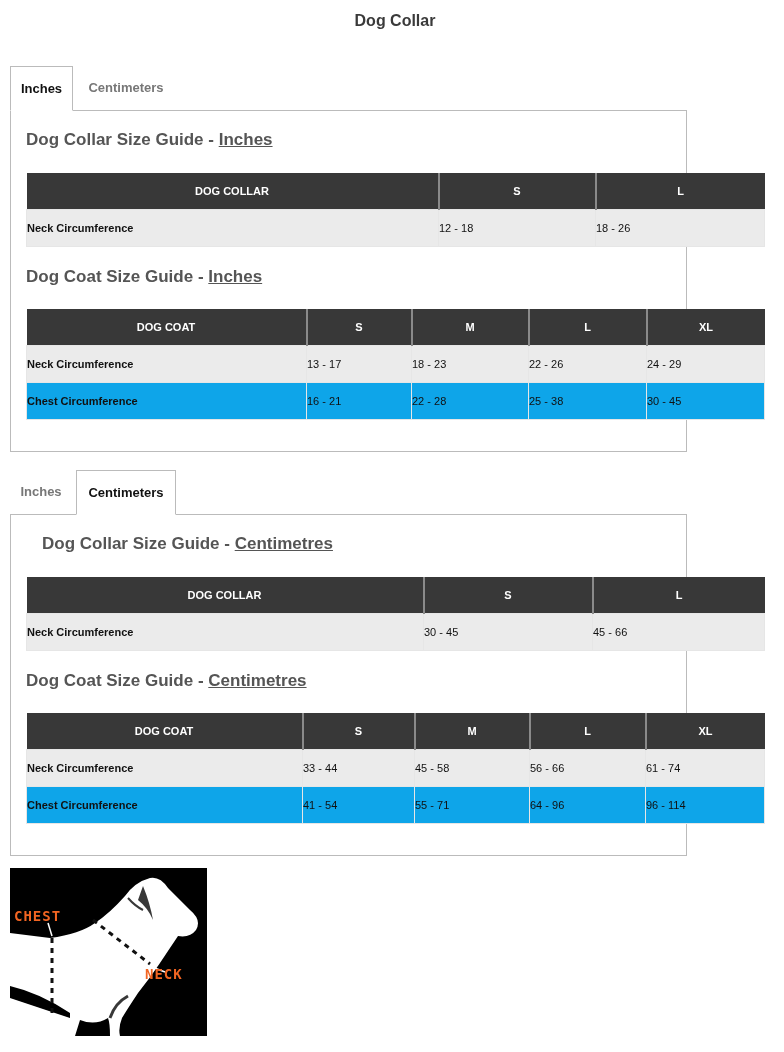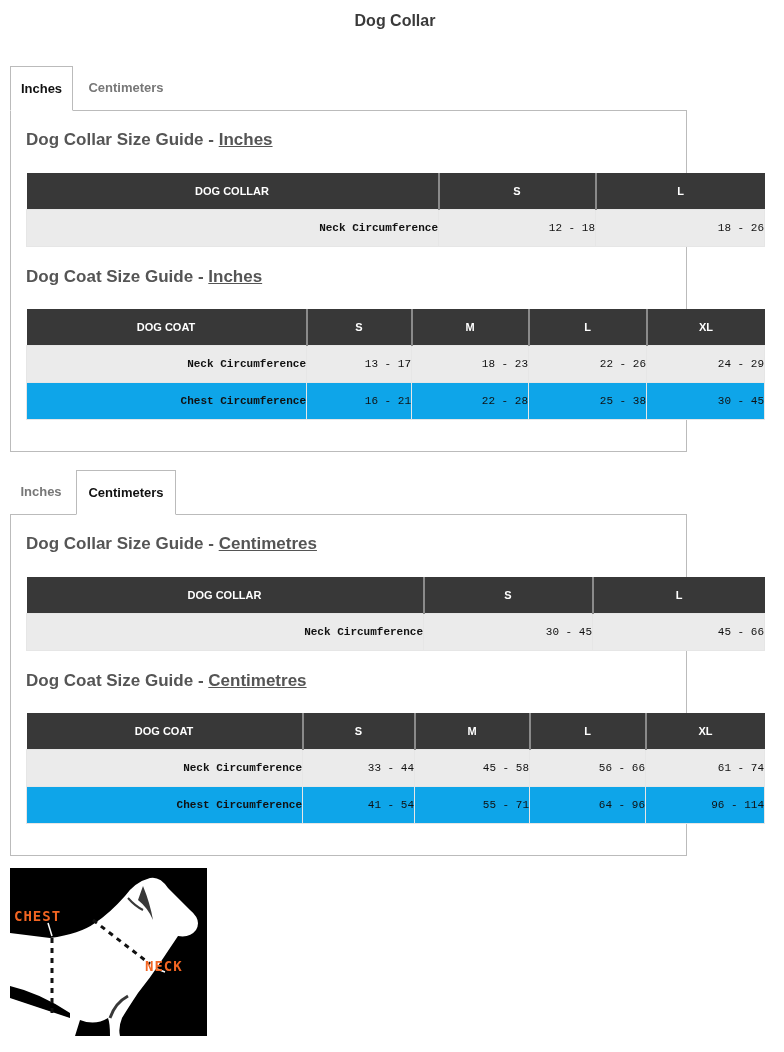--- a/index.html
+++ b/index.html
@@ -8,21 +8,21 @@
   .tabset { position: absolute; left: 10px; width: 677px; }
   .tabs { position: relative; height: 44px; }
   .tab { position: absolute; top: 0; height: 45px; line-height: 44px; font-size: 13px; font-weight: bold; color: #777; text-align: center; cursor: pointer; }
   .tab.active { color: #111; background: #fff; border: 1px solid #bbb; border-bottom: 1px solid #fff; z-index: 2; }
   .panel { position: relative; border: 1px solid #bbb; background: #fff; height: 342px; }
   .section-title { position: absolute; left: 15px; font-size: 17px; font-weight: bold; color: #555; }
   .section-title .unit { text-decoration: underline; }
   table.sz { position: absolute; left: 15px; width: 738px; border-collapse: collapse; table-layout: fixed; font-size: 11px; }
   table.sz th { background: #383838; color: #fff; height: 36px; font-weight: bold; text-align: center; border-left: 2px solid #8a8a8a; }
   table.sz th:first-child { border-left: none; }
-  table.sz td { height: 37px; text-align: right; color: #111; border: 1px solid #e6e6e6; font-family: Liberation Mono, monospace; }
+  table.sz td { height: 37px; text-align: left; color: #111; border: 1px solid #e6e6e6; }
   table.sz td.lbl { font-weight: bold; }
   table.sz tr.odd td { background: #ebebeb; }
   table.sz tr.even td { background: #0ea5e9; }
   .diagram { position: absolute; left: 10px; top: 868px; width: 197px; height: 168px; background: #000000; overflow: hidden; }
 </style>
 </head>
 <body>
 
 <div class="page-title">Dog Collar</div>
 
@@ -87,21 +87,21 @@
       </table>
   </div>
 </div>
 
 <div class="tabset" style="top:470px;">
   <div class="tabs">
     <div class="tab" style="left:0; width:62px;">Inches</div>
     <div class="tab active" style="left:66px; width:100px;">Centimeters</div>
   </div>
   <div class="panel">
-    <div class="section-title" style="top:19px;"><span>Dog Collar Size Guide - </span><span class="unit">Centimetres</span></div>
+    <div class="section-title" style="top:19px;margin-left:16px;"><span>Dog Collar Size Guide - </span><span class="unit">Centimetres</span></div>
     <table class="sz" style="top:62px;">
       <colgroup>
           <col style="width:397px">
           <col style="width:169px">
           <col style="width:172px">
         </colgroup>
       <tbody>
           <tr>
         <th>DOG COLLAR</th>
         <th>S</th>
@@ -155,14 +155,14 @@
     <path d="M0 65 L40 70 Q70 66 85 55 Q100 45 115 28 Q125 14 140 10 Q150 8 158 20 Q168 30 180 42 Q192 52 186 62 Q180 70 168 68 Q160 80 150 95 Q140 110 128 125 Q118 140 112 150 Q108 160 110 168 L100 168 Q100 155 98 150 Q85 158 70 152 L65 168 L0 168 L0 130 Q30 140 60 150 L60 145 Q30 125 0 118 Z" fill="#fff"></path>
     <path d="M133 18 Q140 35 143 52 Q138 40 128 32 Z" fill="#383838"></path>
     <path d="M118 30 Q125 38 133 42" stroke="#383838" stroke-width="2" fill="none"></path>
     <path d="M100 150 Q105 135 118 128" stroke="#383838" stroke-width="3" fill="none"></path>
     <line x1="42" y1="70" x2="42" y2="148" stroke="#111" stroke-width="3" stroke-dasharray="5,5"></line>
     <line x1="83" y1="52" x2="140" y2="96" stroke="#111" stroke-width="3" stroke-dasharray="5,5"></line>
     <line x1="38" y1="55" x2="42" y2="68" stroke="#fff" stroke-width="1.5"></line>
     <line x1="142" y1="99" x2="155" y2="104" stroke="#fff" stroke-width="1.5"></line>
   </svg>
   <div style="position:absolute; left:4px; top:40px; color:#f26522; font-family:'DejaVu Sans Mono', monospace; font-weight:bold; font-size:14px; letter-spacing:1px;">CHEST</div>
-  <div style="position:absolute; left:135px; top:90px; color:#f26522; font-family:'DejaVu Sans Mono', monospace; font-weight:bold; font-size:14px; letter-spacing:1px;">NECK</div>
+  <div style="position:absolute; left:135px; top:98px; color:#f26522; font-family:'DejaVu Sans Mono', monospace; font-weight:bold; font-size:14px; letter-spacing:1px;">NECK</div>
 </div>
 
 </body></html>

